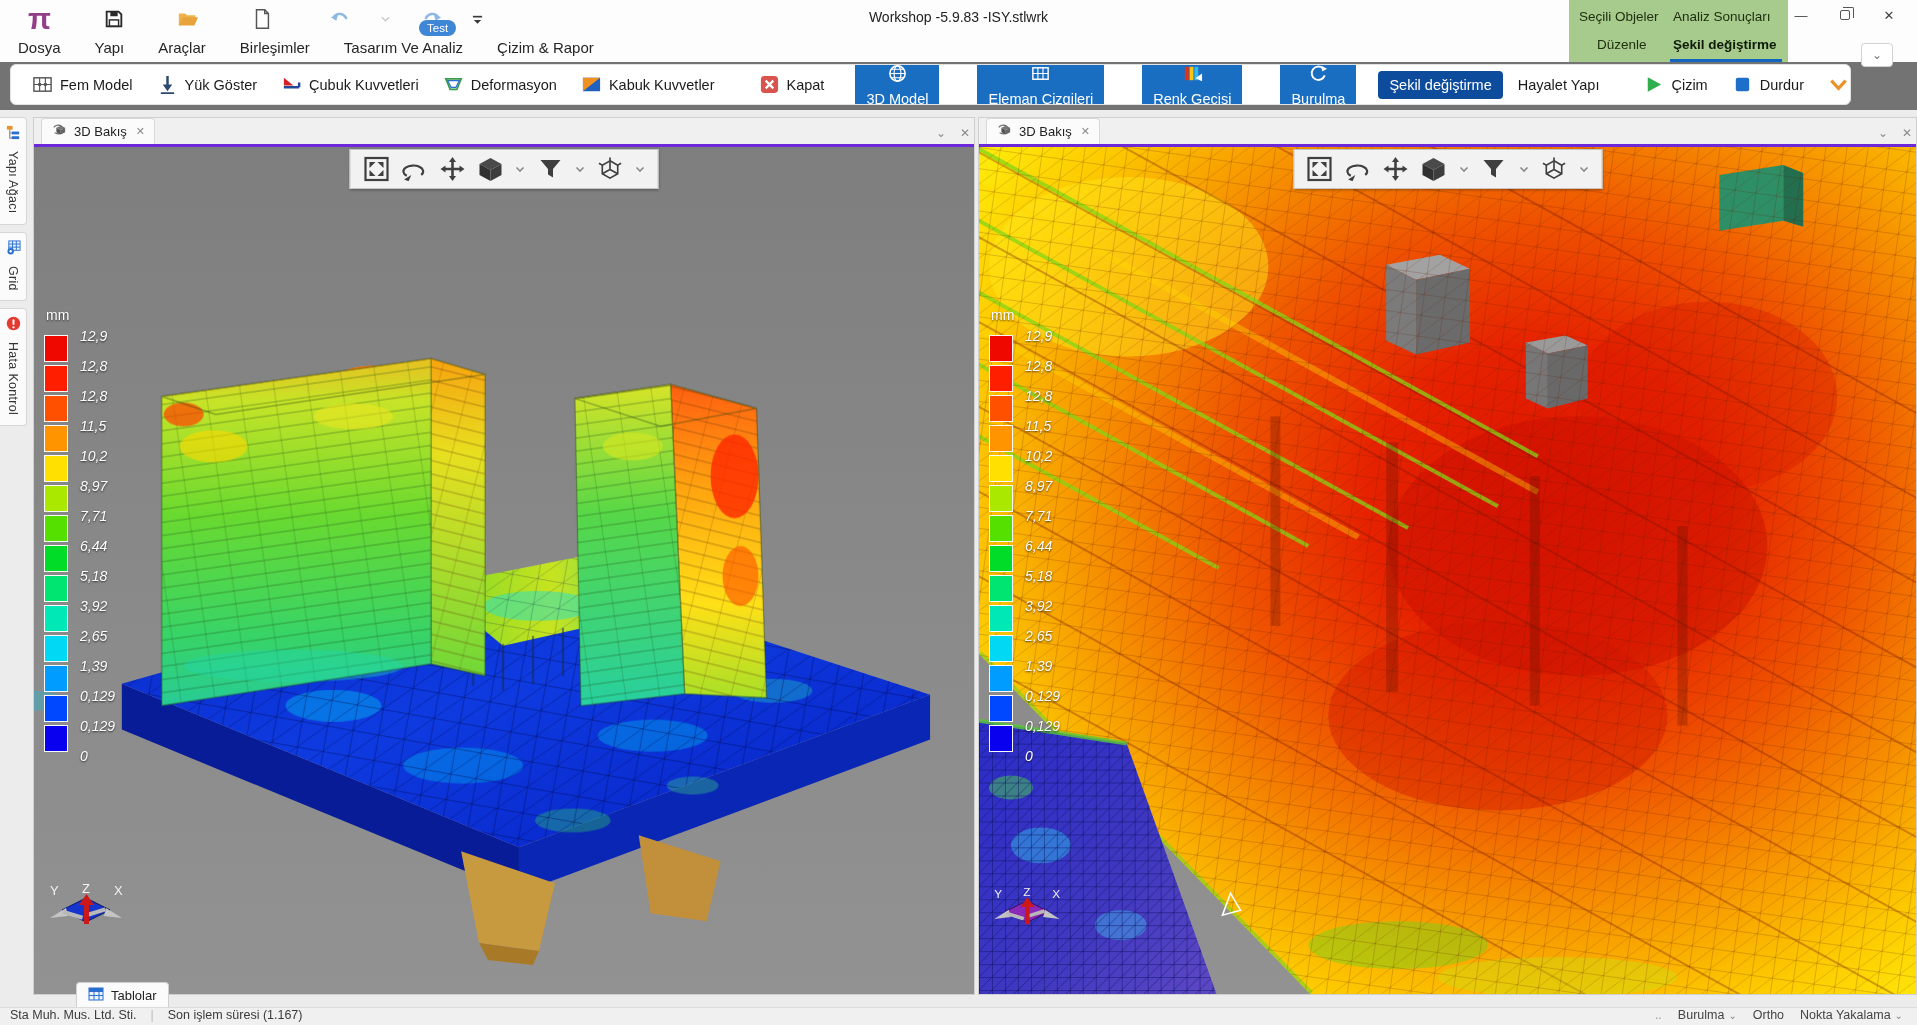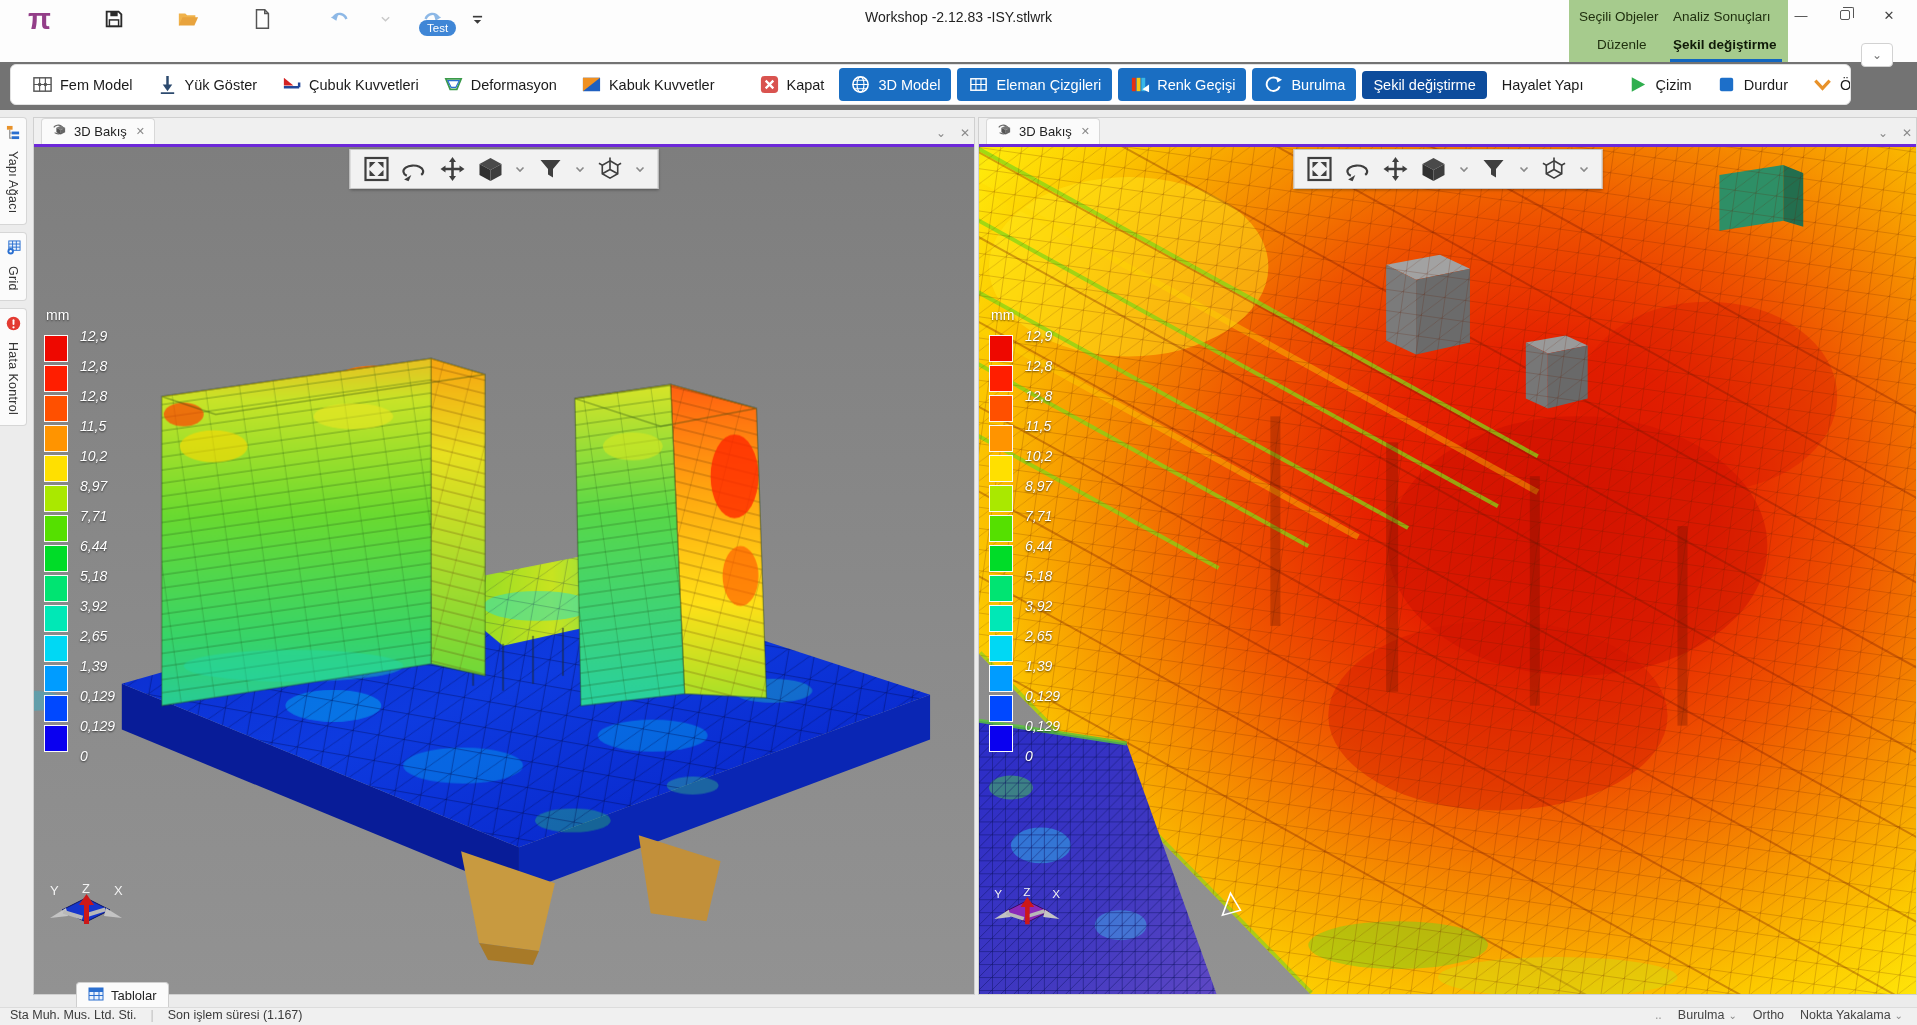--- a/index.html
+++ b/index.html
@@ -39,21 +39,21 @@
   .ctx-underline { position:absolute; bottom:0; left:101px; width:112px; height:3px; background:#1266c0; }
 
   
   .ribbon { position:absolute; top:62px; left:0; right:0; height:48px; background:#737373;padding-left:44px; }
   .ribbon-inner { position:absolute; left:10px; right:66px; top:2px; bottom:5px; background:#fff;
             border:1px solid #e2e2e2; border-radius:6px; display:flex; align-items:center;
             padding:0 10px; gap:2px; overflow:hidden; }
   .tbtn { display:flex; align-items:center; gap:7px; padding:6px 11px; border-radius:4px;
           font-size:14.5px; white-space:nowrap; color:#1b1b1b; cursor:default; }
   .tbtn .ti { width:21px; height:21px; display:inline-flex; }
-  .tbtn.blue { background:#1a6ec2; color:#fff; margin:0 2px; }
+  .tbtn.blue { background:#1a6ec2; color:#fff; margin:0 18px;flex-direction:column; }
   .tbtn.blue-active { background:#0d4c9c; color:#fff; margin:0 2px; }
   .tdivider { width:1px; height:27px; background:#d9d9d9; margin:0 9px; }
 
   
   .workspace-bg { position:absolute; top:110px; bottom:18px; left:0; right:0; background:#ececec; }
 
   
   .sidebar { position:absolute; left:0; top:117px; width:32px; }
   .side-tab { width:27px; margin-bottom:7px; background:#fbfbfb; border:1px solid #d6d6d6;
             border-left:none; border-radius:0 4px 4px 0; padding:7px 0 10px 0;
@@ -156,38 +156,46 @@
         </span>
         <span class="qicon">
           <svg viewBox="0 0 14 12" width="13" height="11">
               <rect x="2" y="2" width="10" height="1.8" fill="#3a3a3a"></rect>
               <polygon points="3,6.5 11,6.5 7,10.5" fill="#3a3a3a"></polygon>
             </svg>
         </span>
       </div>
     </div>
 
-    <div class="win-title">Workshop -2.12.83 -ISY.stlwrk</div>
+    <div class="win-title">Workshop -5.9.83 -ISY.stlwrk</div>
 
     <div class="context">
       <span class="ctx-cell" style="left:10px; top:9px;">Seçili Objeler</span>
       <span class="ctx-cell" style="left:104px; top:9px;">Analiz Sonuçları</span>
       <span class="ctx-cell" style="left:28px; top:37px;">Düzenle</span>
       <span class="ctx-cell ctx-active" style="left:104px; top:37px;">Şekil değiştirme</span>
       <span class="ctx-underline"></span>
     </div>
 
     <div class="winbtns">
       <span class="winbtn">—</span>
       <span class="winbtn">
           <span class="restore-glyph"></span>
         </span>
       <span class="winbtn">✕</span>
     </div>
 
+    <div class="menurow">
+      <span class="menu-item">Dosya</span>
+      <span class="menu-item">Yapı</span>
+      <span class="menu-item">Araçlar</span>
+      <span class="menu-item">Birleşimler</span>
+      <span class="menu-item">Tasarım Ve Analiz</span>
+      <span class="menu-item">Çizim &amp; Rapor</span>
+    </div>
     <span class="test-badge">Test</span>
   </div>
 
   <div class="ribbon">
     <div class="ribbon-inner" id="ribbon-items">
         <div class="tbtn">
           <span class="ti">
             <svg viewBox="0 0 22 22" width="21" height="21">
               <rect x="2" y="4" width="18" height="14" fill="none" stroke="#555" stroke-width="1.5"></rect>
               <path d="M2 11 h18 M8 4 v14 M14 4 v14" stroke="#555" stroke-width="1.2"></path>

